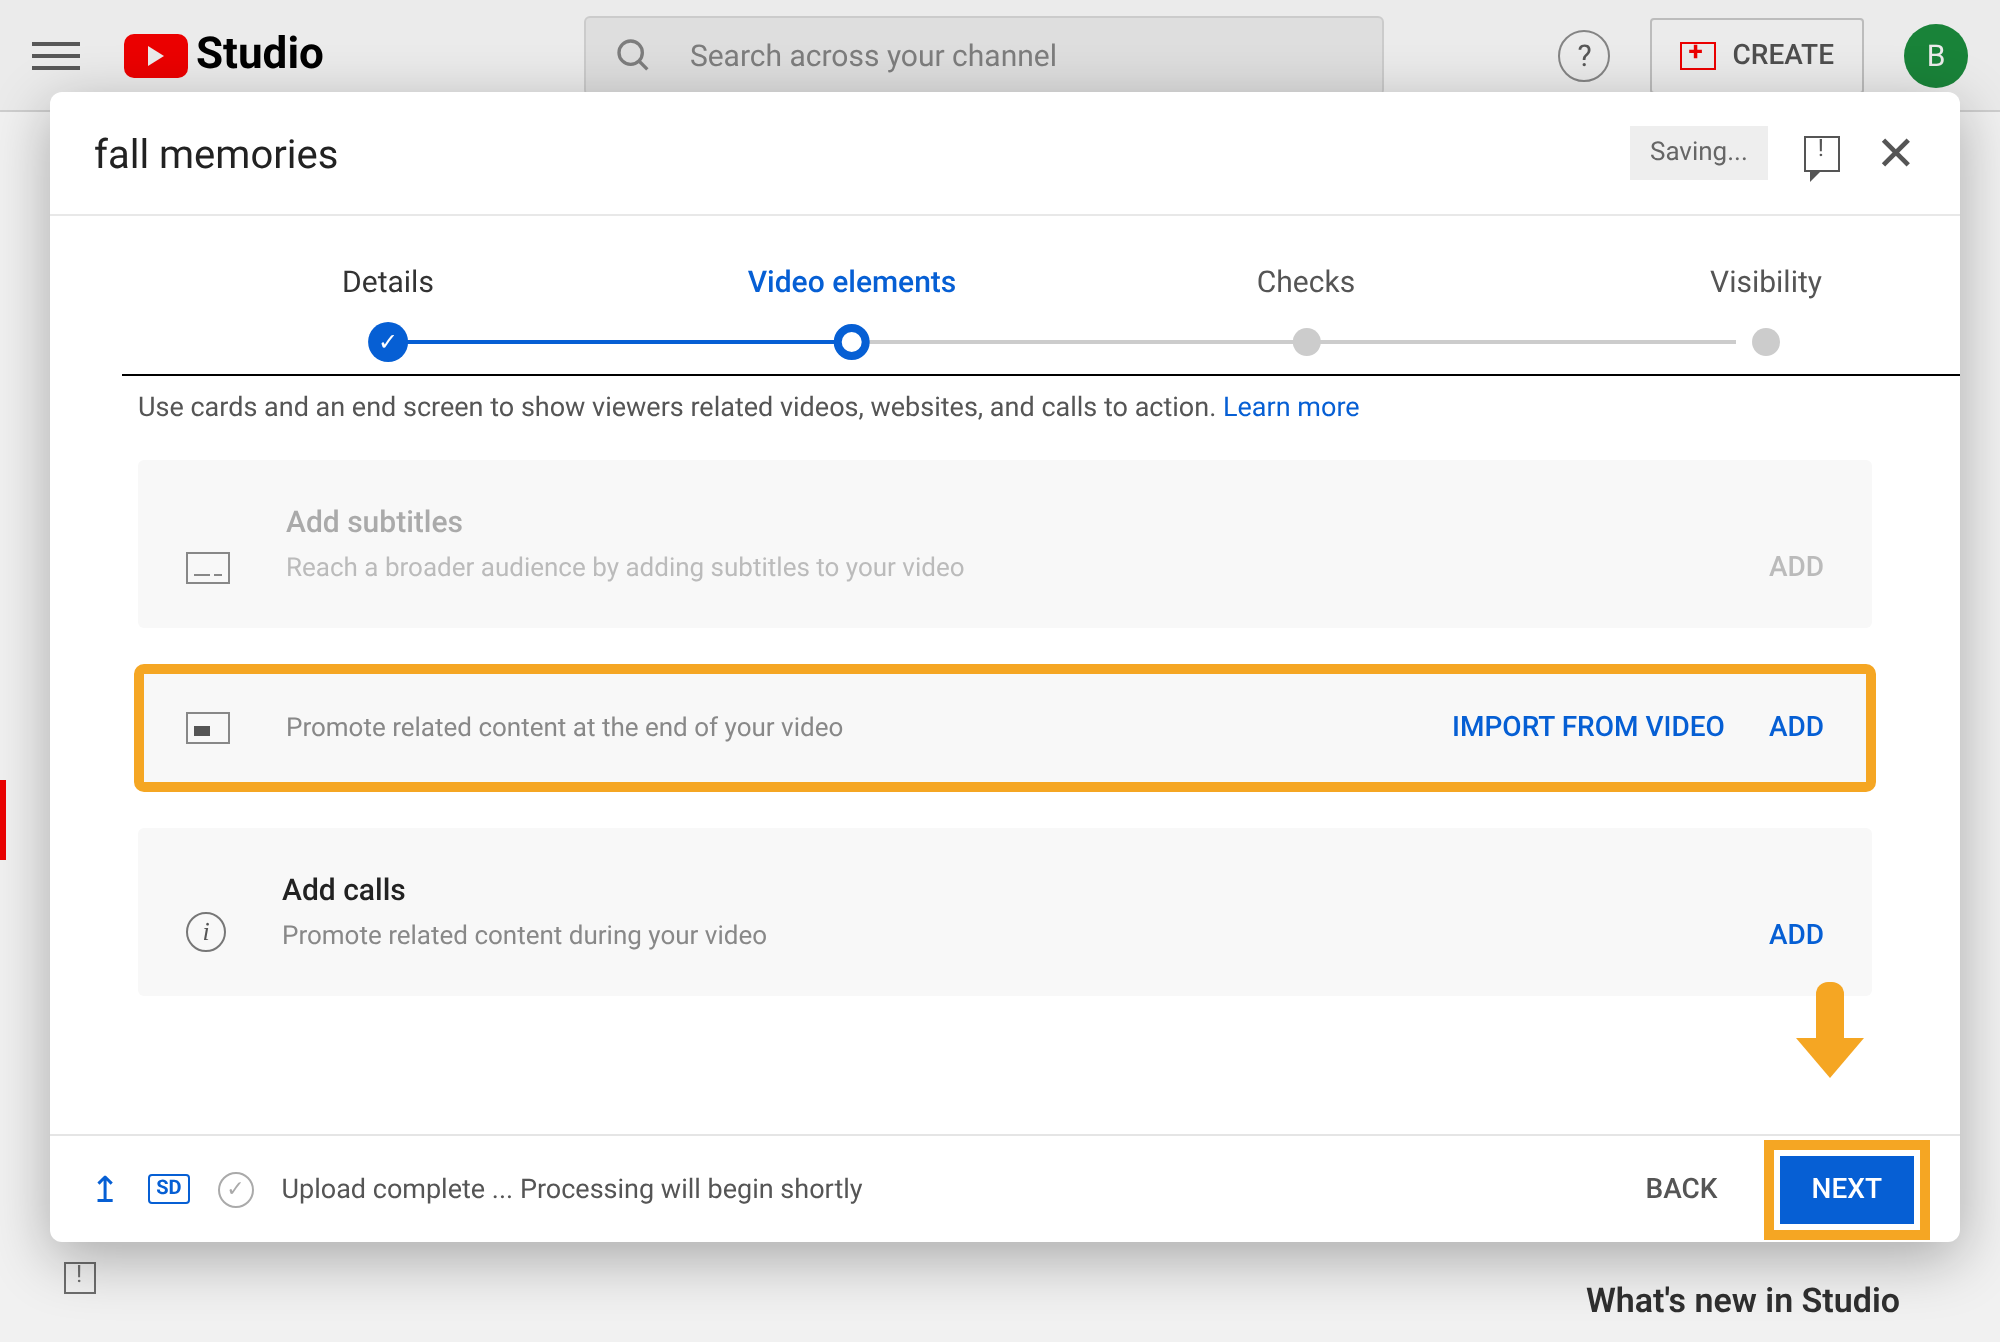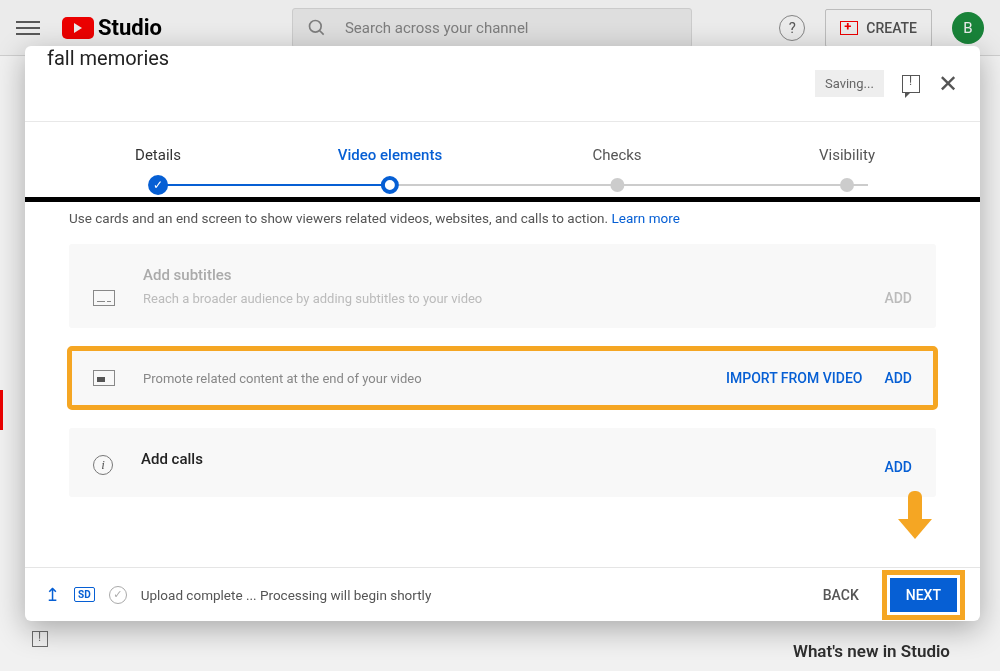--- a/index.html
+++ b/index.html
@@ -18,30 +18,30 @@
 .create-btn { border: 1px solid #ccc; height: 38px; padding: 0 14px; display: flex; align-items: center; gap: 8px; font-weight: 500; font-size: 14px; color: #555; border-radius: 2px; }
 .create-btn .rec { width: 18px; height: 14px; border: 1.5px solid #f00; position: relative; }
 .create-btn .rec::after { content: "+"; position: absolute; left: 3px; top: -3px; color: #f00; font-size: 13px; font-weight: bold; }
 .avatar { width: 32px; height: 32px; border-radius: 50%; background: #1b8e3e; color: #fff; display: flex; align-items: center; justify-content: center; font-size: 15px; }
 .bg-bottom { position: absolute; bottom: 10px; right: 50px; font-size: 17px; font-weight: 600; color: #333; }
 .bg-sidebar { position: absolute; left: 0; top: 390px; width: 3px; height: 40px; background: #f00; }
 .bg-chat { position: absolute; left: 32px; bottom: 24px; width: 16px; height: 16px; border: 1.5px solid #777; }
 .bg-chat::after { content: "!"; position: absolute; left: 5px; top: -2px; font-size: 12px; color: #777; }
 
 .dialog { position: absolute; left: 25px; top: 46px; width: 955px; height: 575px; background: #fff; border-radius: 6px; box-shadow: 0 8px 30px rgba(0,0,0,0.3); display: flex; flex-direction: column; }
-.dialog-header { height: 76px; display: flex; padding: 0 22px; border-bottom: 1px solid #e8e8e8; }
+.dialog-header { height: 62px; display: flex; align-items: center; padding: 0 22px; border-bottom: 1px solid #e8e8e8; }
 .dialog-title { font-size: 20px; font-weight: 400; color: #222; }
 .dialog-header-right { margin-left: auto; display: flex; align-items: center; gap: 18px; padding-left: 28px; }
 .saving { background: #eee; padding: 6px 10px; font-size: 13px; color: #666; }
 .feedback-icon { width: 18px; height: 18px; border: 1.5px solid #555; position: relative; }
 .feedback-icon::after { content: "!"; position: absolute; left: 6px; top: -2px; font-size: 12px; color: #555; }
 .feedback-icon::before { content: ""; position: absolute; left: 2px; bottom: -6px; border-left: 6px solid #555; border-bottom: 6px solid transparent; }
 .close-icon { font-size: 24px; color: #555; cursor: pointer; }
 
-.stepper { height: 80px; position: relative; border-bottom: 5px solid #000000; }
+.stepper { height: 80px; position: relative; border-bottom: 1px solid #000000; margin-left: 36px; }
 .step-line { position: absolute; top: 62px; left: 133px; right: 112px; height: 2px; background: #ccc; }
 .step-line-done { position: absolute; top: 62px; left: 133px; width: 235px; height: 2px; background: #065fd4; }
 .step { position: absolute; top: 24px; text-align: center; font-size: 15px; transform: translateX(-50%); }
 .step .dot { width: 14px; height: 14px; border-radius: 50%; margin: 14px auto 0; }
 .step-1 { left: 133px; color: #333; } .step-1 .dot { width: 20px; height: 20px; margin-top: 11px; background: #065fd4; display: flex; align-items: center; justify-content: center; color: #fff; font-size: 12px; }
 .step-2 { left: 365px; color: #065fd4; font-weight: 500; } .step-2 .dot { width: 18px; height: 18px; margin-top: 12px; background: #fff; border: 4px solid #065fd4; }
 .step-3 { left: 592px; color: #555; } .step-3 .dot { background: #ccc; }
 .step-4 { left: 822px; color: #555; } .step-4 .dot { background: #ccc; }
 
 .content { flex: 1; overflow-y: auto; padding: 8px 44px 10px; position: relative; }
@@ -159,20 +159,21 @@
       <div class="card-actions">
         <span>IMPORT FROM VIDEO</span>
         <span>ADD</span>
       </div>
     </div>
 
     <div class="card">
       <div class="card-icon info">i</div>
       <div class="card-body">
         <div class="card-title">Add calls</div>
+        <div class="card-sub">Promote related content during your video</div>
       </div>
       <div class="card-actions">
           <span>ADD</span>
         </div>
     </div>
   </div>
 
   <div class="footer">
     <span class="up-icon">↥</span>
     <span class="sd-badge">SD</span>

